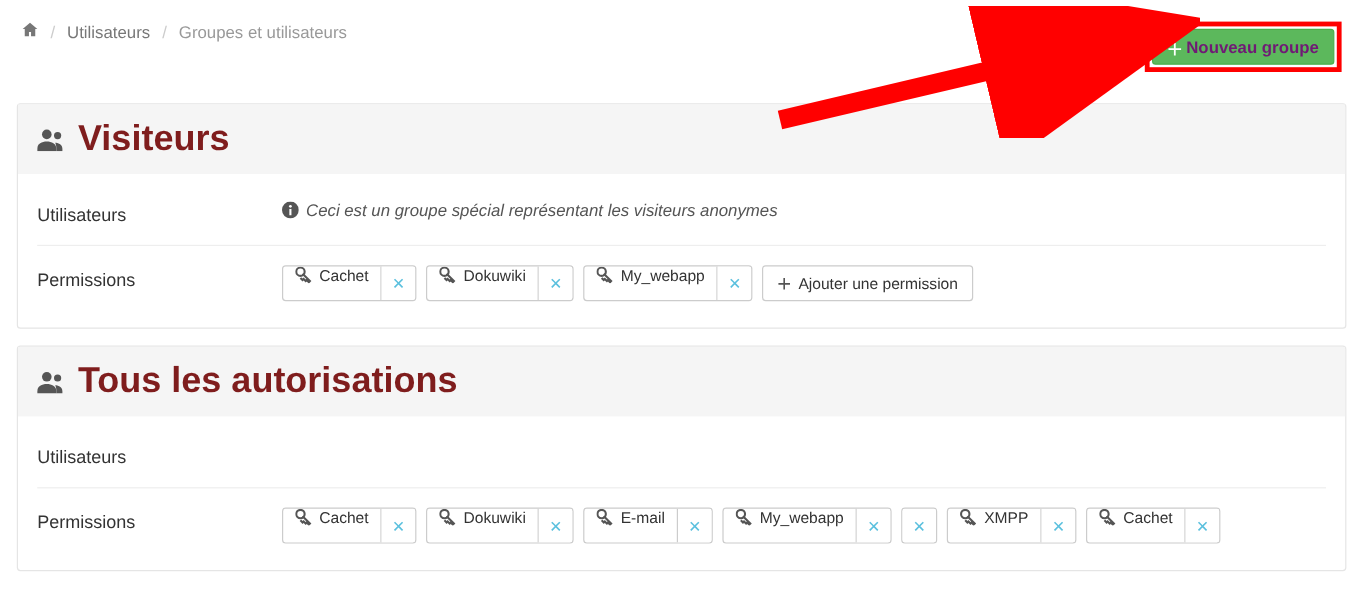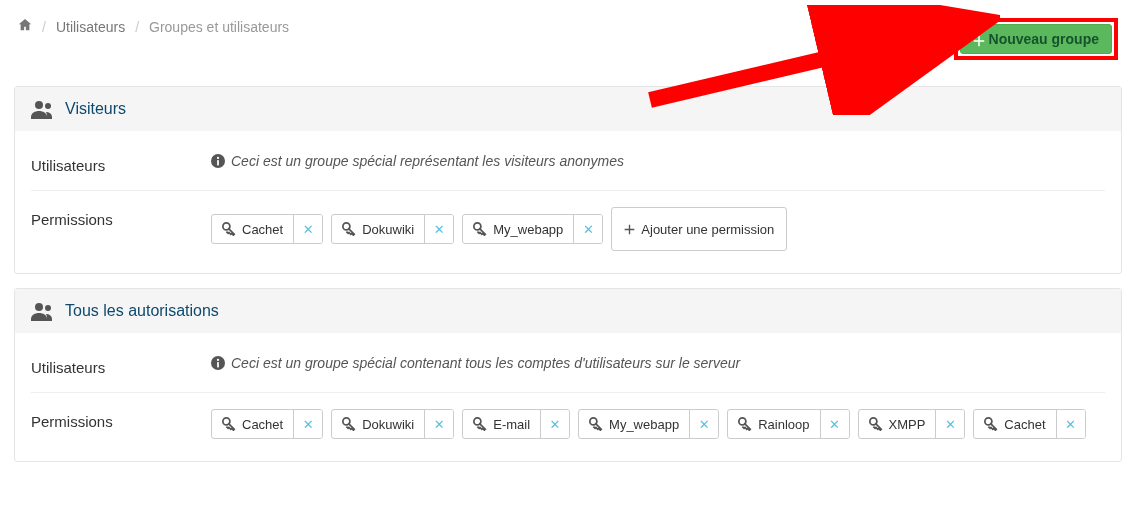--- a/index.html
+++ b/index.html
@@ -22,21 +22,21 @@
       display: flex;
       align-items: center;
       gap: 10px;
       color: #999;
       font-size: 14px;
     }
     .breadcrumb a { color: #777; text-decoration: none; }
     .breadcrumb .sep { color: #ccc; }
     .btn-new {
       background: #5cb85c;
-      color: #14532d;
+      color: #701a75;
       border: 1px solid #4cae4c;
       border-radius: 3px;
       padding: 6px 12px;
       font-size: 14px;
       cursor: pointer;
       display: inline-flex;
       align-items: flex-end;
       gap: 4px;
       font-weight: 600;
       position: relative;
@@ -54,23 +54,23 @@
     }
     .panel-header {
       background: #f5f5f5;
       border-bottom: 0;
       padding: 12px 16px;
       display: flex;
       align-items: center;
       gap: 10px;
     }
     .panel-header h2 {
-      font-size: 16px;
-      font-weight: 400;
-      color: #0c4a6e;
+      font-size: 30px;
+      font-weight: 700;
+      color: #7f1d1d;
     }
     .panel-body {
       padding: 14px 16px;
     }
     .row {
       display: flex;
       align-items: flex-start;
       padding: 8px 0;
     }
     .row-label {
@@ -78,40 +78,41 @@
       font-size: 15px;
       color: #333;
       padding-top: 4px;
     }
     .row-content {
       flex: 1;
       display: flex;
       flex-wrap: wrap;
       gap: 8px;
       align-items: center;
+      margin-left: 24px;
     }
     .desc {
       color: #555;
       font-style: italic;
       display: flex;
       align-items: center;
       gap: 6px;
     }
     .tag {
       display: inline-flex;
       align-items: stretch;
       border: 1px solid #ccc;
       border-radius: 3px;
       background: #fff;
       overflow: hidden;
       height: 30px;
     }
     .tag-left {
       display: inline-flex;
-      align-items: center;
+      align-items: flex-start;
       gap: 6px;
       padding: 0 10px;
       border-right: 1px solid #ccc;
       color: #333;
       font-size: 13px;
     }
     .tag-close {
       display: inline-flex;
       align-items: center;
       justify-content: center;
@@ -121,21 +122,21 @@
       font-size: 13px;
       background: #fff;
     }
     .add-perm {
       display: inline-flex;
       align-items: center;
       gap: 6px;
       border: 1px solid #ccc;
       border-radius: 3px;
       background: #fff;
-      height: 44px;
+      height: 30px;
       padding: 0 12px;
       cursor: pointer;
       font-size: 13px;
       color: #333;
     }
     .divider {
       border-top: 1px solid #eee;
       margin: 8px 0;
     }
     .arrow {
@@ -272,32 +273,20 @@
             <circle cx="17" cy="7" r="3"></circle>
             <path d="M0 18c0-4 4-6 8-6s8 2 8 6v2H0z"></path>
             <path d="M15 13c2 0 6 1 6 5v2h-5v-2c0-2-.4-3.6-1-5z"></path>
           </svg>
         </span>
       <h2>Tous les autorisations</h2>
     </div>
     <div class="panel-body">
       <div class="row">
         <div class="row-label">Utilisateurs</div>
-        <div class="row-content">
-          <span class="desc">
-            <span class="icon">
-                <svg width="14" height="14" viewBox="0 0 16 16" fill="#555">
-                  <circle cx="8" cy="8" r="8"></circle>
-                  <circle cx="8" cy="4.5" r="1.3" fill="#fff"></circle>
-                  <rect x="7" y="7" width="2" height="6" fill="#fff"></rect>
-                </svg>
-              </span>
-            <span>Ceci est un groupe spécial contenant tous les comptes d'utilisateurs sur le serveur</span>
-          </span>
-        </div>
       </div>
       <div class="divider"></div>
       <div class="row">
         <div class="row-label">Permissions</div>
         <div class="row-content">
           <span class="tag">
       <span class="tag-left">
         <span class="icon">
                   <svg width="14" height="14" viewBox="0 0 16 16" fill="#555">
                     <circle cx="5" cy="5" r="4" fill="none" stroke="#555" stroke-width="2"></circle>
@@ -338,29 +327,20 @@
                   <svg width="14" height="14" viewBox="0 0 16 16" fill="#555">
                     <circle cx="5" cy="5" r="4" fill="none" stroke="#555" stroke-width="2"></circle>
                     <path d="M7 7l7 7-1 1-2-2-1 1-2-2-1 1-2-2" stroke="#555" stroke-width="2" fill="none"></path>
                   </svg>
                 </span>
         <span>My_webapp</span>
       </span>
       <span class="tag-close">✕</span>
     </span>
             <span class="tag">
-      <span class="tag-left">
-        <span class="icon">
-                  <svg width="14" height="14" viewBox="0 0 16 16" fill="#555">
-                    <circle cx="5" cy="5" r="4" fill="none" stroke="#555" stroke-width="2"></circle>
-                    <path d="M7 7l7 7-1 1-2-2-1 1-2-2-1 1-2-2" stroke="#555" stroke-width="2" fill="none"></path>
-                  </svg>
-                </span>
-        <span>Rainloop</span>
-      </span>
       <span class="tag-close">✕</span>
     </span>
             <span class="tag">
       <span class="tag-left">
         <span class="icon">
                   <svg width="14" height="14" viewBox="0 0 16 16" fill="#555">
                     <circle cx="5" cy="5" r="4" fill="none" stroke="#555" stroke-width="2"></circle>
                     <path d="M7 7l7 7-1 1-2-2-1 1-2-2-1 1-2-2" stroke="#555" stroke-width="2" fill="none"></path>
                   </svg>
                 </span>

